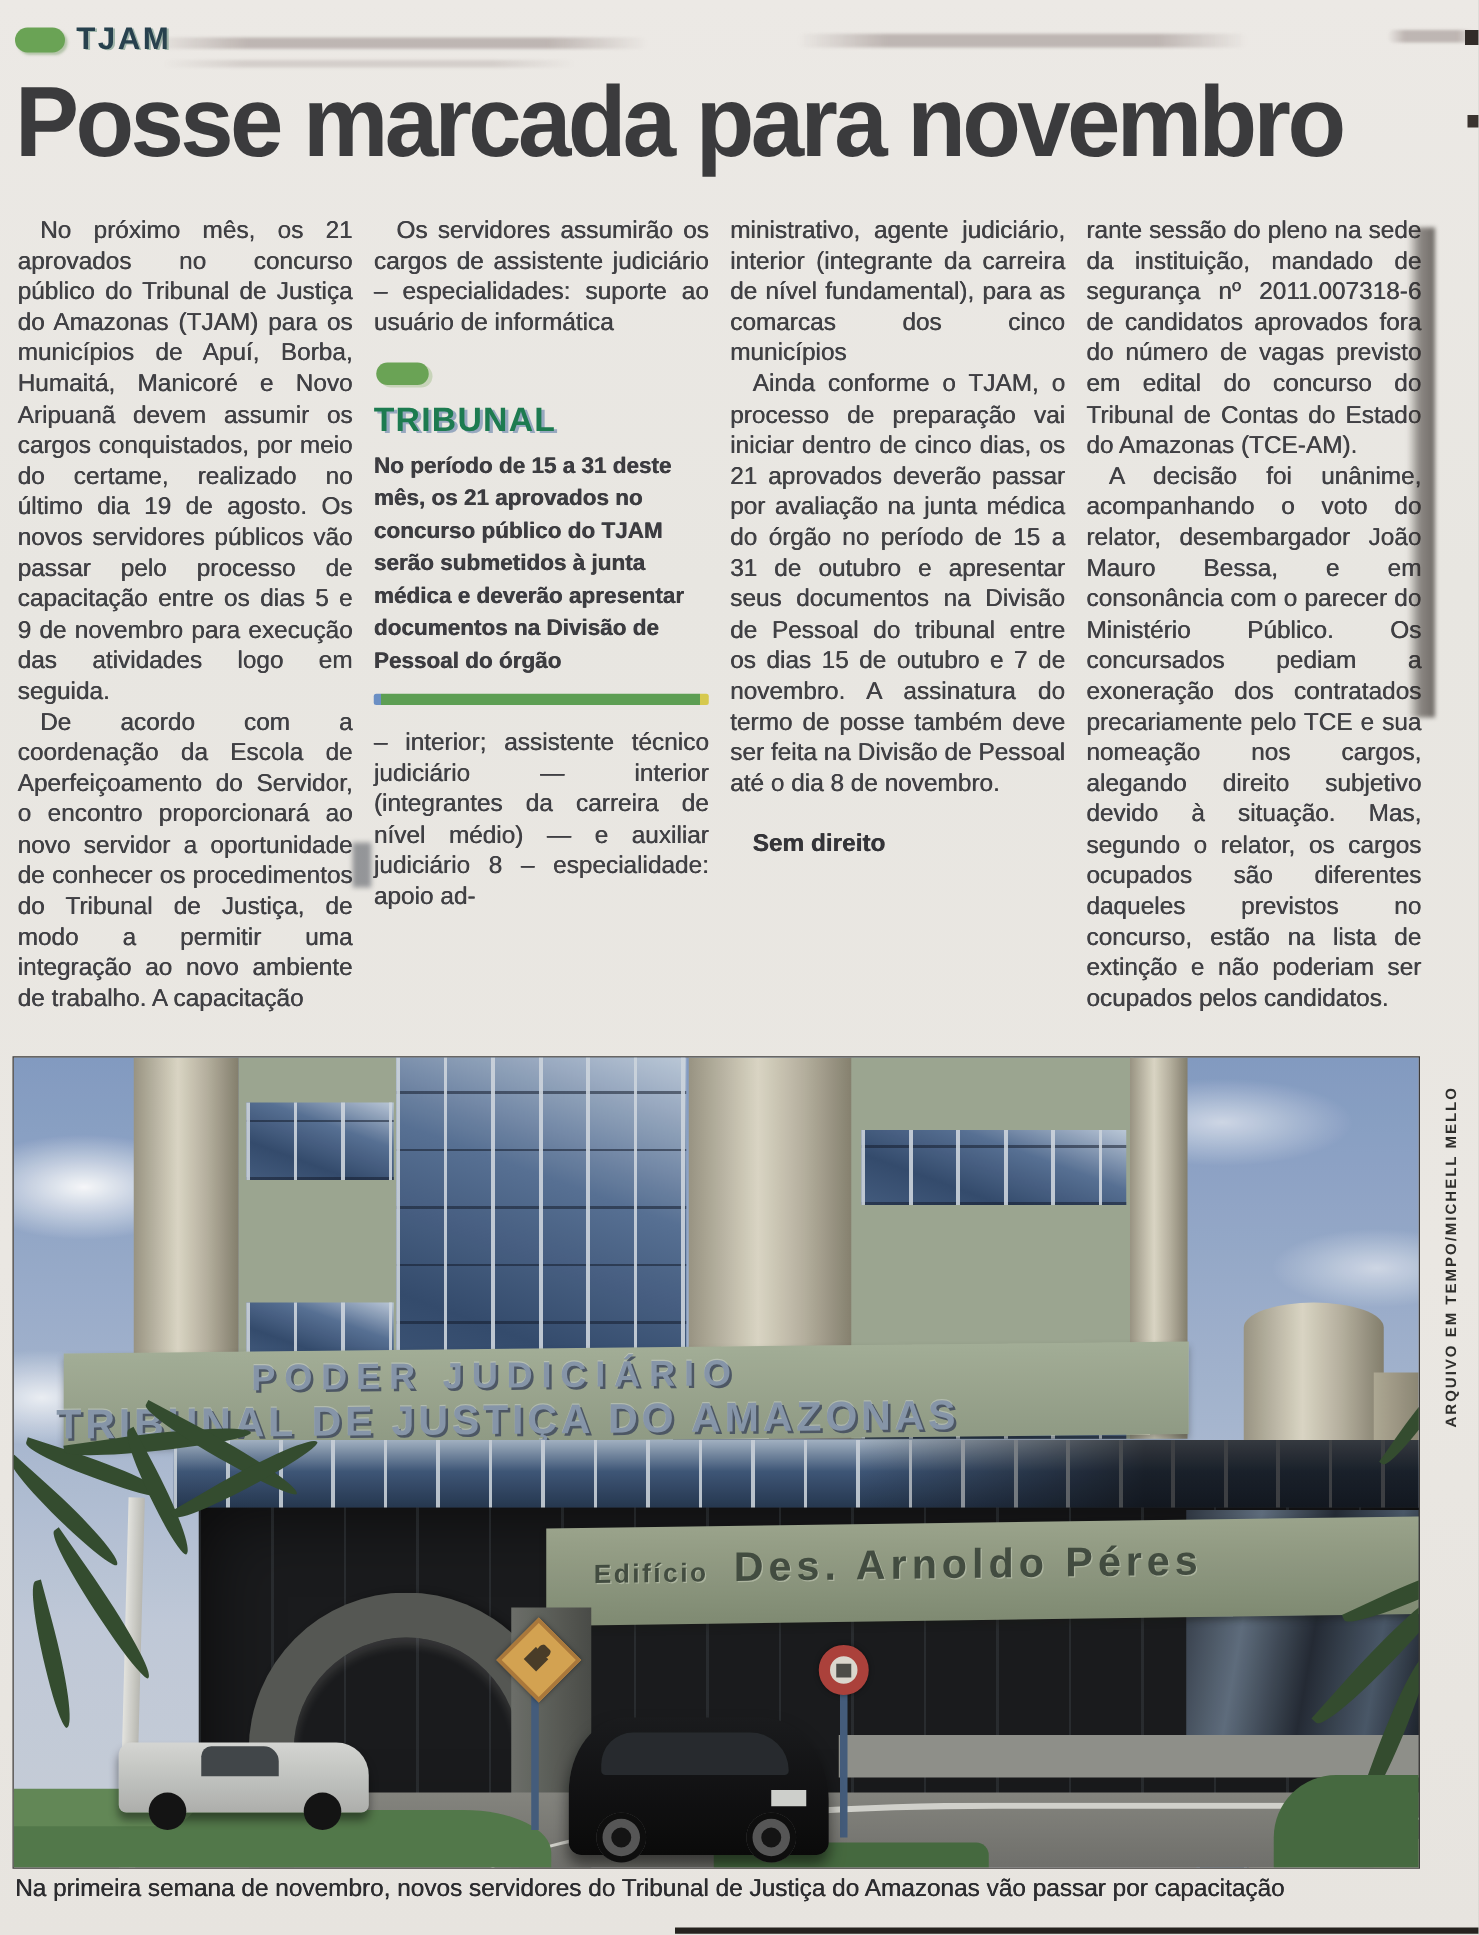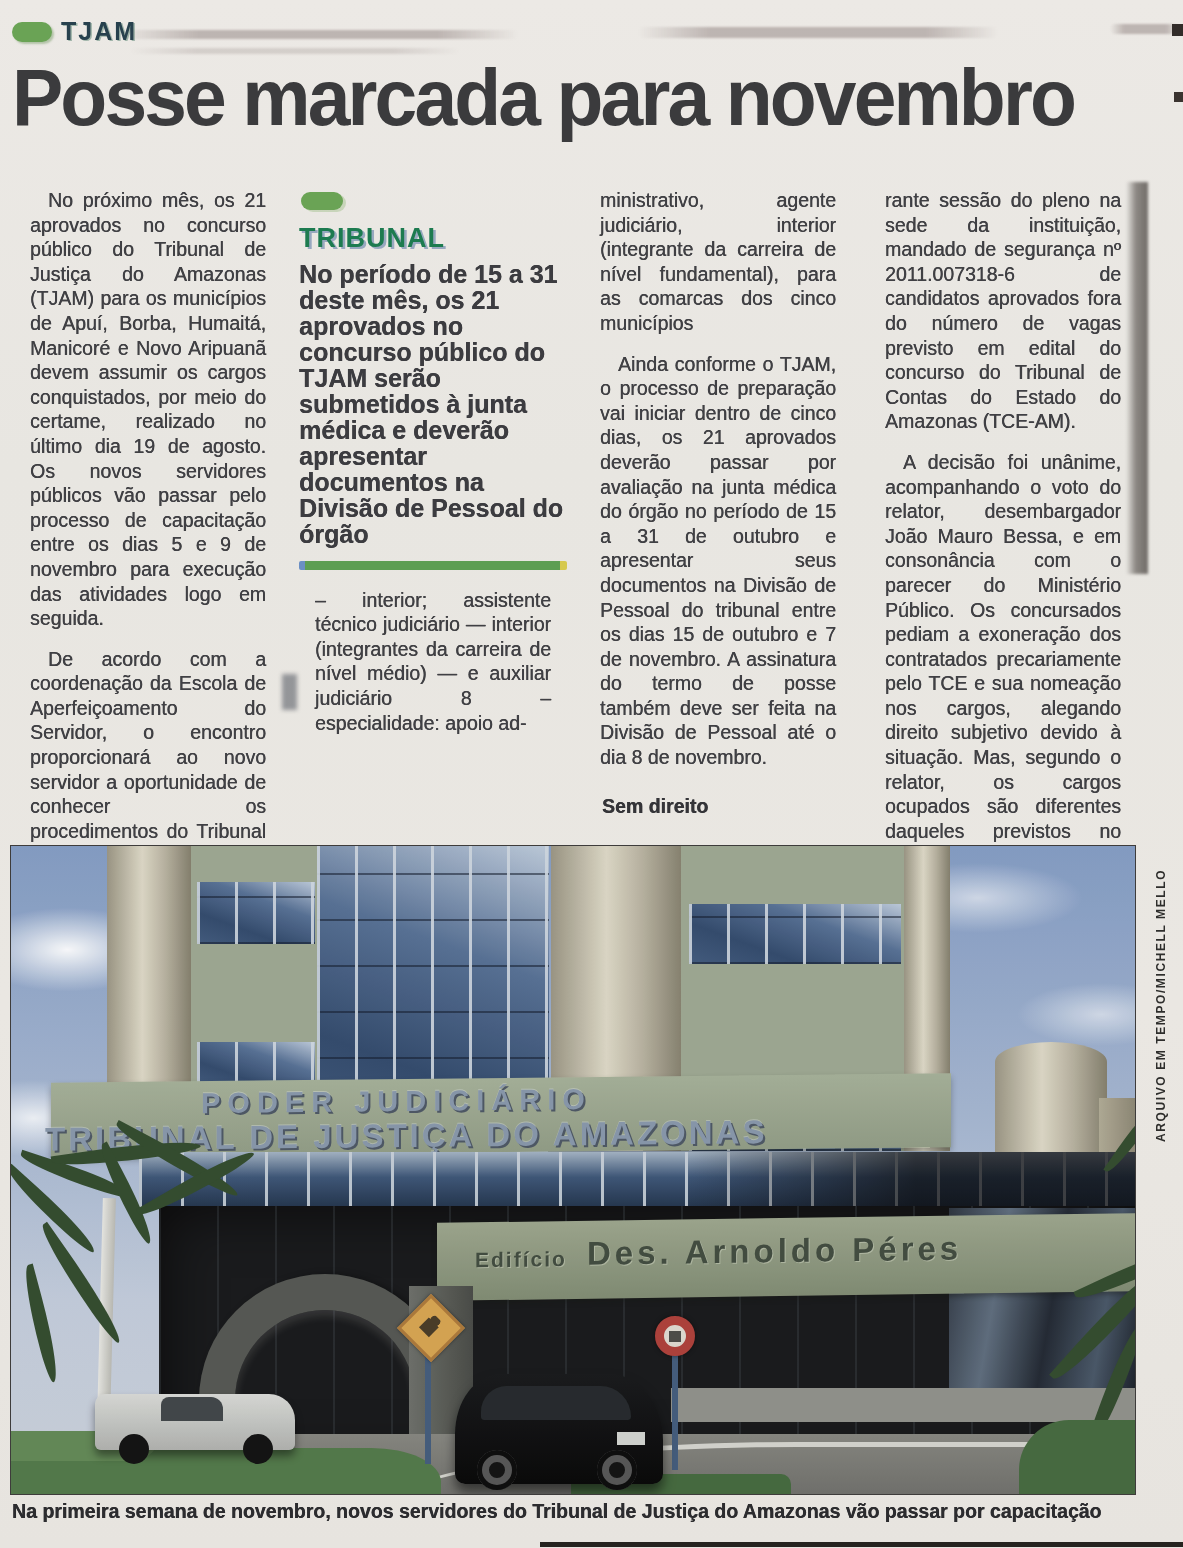--- a/index.html
+++ b/index.html
@@ -27,32 +27,32 @@
   .headline {
     position:absolute; left:12px; top:52px; margin:0; white-space:nowrap;
     font-size:80px; font-weight:bold; color:#3b3b3d; letter-spacing:-3px;
     transform:scaleX(.96); transform-origin:left center;
   }
 
   
   .columns { position:absolute; left:14px; top:172px; width:1124px; display:flex; gap:17px; }
   .col { width:268px; font-size:19.5px; line-height:24.6px; color:#404044;
     text-align:justify; text-shadow:.35px 0 0 currentColor; }
-  .col p { margin:16px; }
+  .col p { margin:0; }
   .col p.indent { text-indent:18px; }
   .col p.after-box { margin-top:18px; }
   .subhead { font-weight:bold; color:#343438; margin-top:24px; text-indent:18px; }
 
   
   .process { margin-top:20px; }
   .process-pill { width:42px; height:18px; border-radius:9px; background:#6aa355; margin:2px 0 0 2px;
     box-shadow:3px 2px 0 rgba(150,185,125,.4); }
   .process-title { margin-top:16px; font-size:27px; font-weight:bold; color:#1d7b50;
     letter-spacing:1px; text-shadow:2.5px 1.5px 0 rgba(70,105,155,.5); }
-  .process-body { margin-top:10px; font-size:25px; line-height:26px; font-weight:bold;
+  .process-body { margin-top:10px; font-size:18px; line-height:26px; font-weight:bold;
     color:#3c3c40; text-align:left; }
   .process-bar { margin-top:14px; height:9px; border-radius:2px;
     background:linear-gradient(90deg,#6b8fc4 0 6px,#5d9e53 6px calc(100% - 7px),#d6c94e calc(100% - 7px) 100%); }
 
   
   .photo { position:absolute; left:10px; top:845px; width:1124px; height:648px;
     background:linear-gradient(180deg,#7d9bcb,#a3b7d6 45%,#bfcadd 70%,#c8cfdc);
     border:1px solid #3c3a38; overflow:hidden; filter:saturate(.82) contrast(.97);text-align:center; }
   .photo * { position:absolute; }
   .clouds { inset:0;
@@ -172,21 +172,21 @@
     border-radius:30px 36px 4px 4px; }
   .suv-plate { left:606px; top:586px; width:28px; height:13px; background:#cfd2cd; }
   .sw1 { left:466px; top:604px; width:40px; height:40px; box-shadow:inset 0 0 0 5px #0a0a0a, inset 0 0 0 12px #555; }
   .sw2 { left:586px; top:604px; width:40px; height:40px; box-shadow:inset 0 0 0 5px #0a0a0a, inset 0 0 0 12px #555; }
 
   
   .credit-text { position:absolute; left:1154px; top:1142px; transform:rotate(-90deg);
     transform-origin:0 0; white-space:nowrap; font-size:12px; font-weight:bold;
     letter-spacing:1.6px; color:#2e2e2c; }
   .caption { position:absolute; left:12px; top:1500px; width:1158px;
-    font-size:19.5px; font-weight:bold; color:#2c2c2f; text-shadow:.3px 0 0 currentColor; }
+    font-size:19.5px; font-weight:normal; color:#2c2c2f; text-shadow:.3px 0 0 currentColor; }
 
   
   .art { position:absolute; pointer-events:none; }
   .band-right { left:1126px; top:182px; width:22px; height:392px; filter:blur(1.5px);
     background:linear-gradient(90deg, rgba(48,42,38,0), rgba(48,42,38,.5) 45%, rgba(48,42,38,.65)); }
   .dash1 { left:1172px; top:24px;  width:11px; height:12px; background:#322c29; filter:blur(.6px); }
   .dash2 { left:1174px; top:92px;  width:9px;  height:10px; background:#3a332f; filter:blur(.6px); }
   .blob1 { left:282px; top:674px; width:15px; height:36px; background:rgba(45,50,64,.45); filter:blur(2px); }
   .bottom-sliver { left:540px; top:1542px; width:643px; height:5px; background:#26231f; filter:blur(.6px); }
 </style>
@@ -205,20 +205,21 @@
   <div class="smudge s4 art"></div>
 
   <h1 class="headline">Posse marcada para novembro</h1>
 
   <div class="columns">
     <div class="col">
       <p class="indent">No próximo mês, os 21 aprovados no concurso público do Tribunal de Justiça do Amazonas (TJAM) para os municípios de Apuí, Borba, Humaitá, Manicoré e Novo Aripuanã devem assumir os cargos conquistados, por meio do certame, realizado no último dia 19 de agosto. Os novos servidores públicos vão passar pelo processo de capacitação entre os dias 5 e 9 de novembro para execução das atividades logo em seguida.</p>
       <p class="indent">De acordo com a coordenação da Escola de Aperfeiçoamento do Servidor, o encontro proporcionará ao novo servidor a oportunidade de conhecer os procedimentos do Tribunal de Justiça, de modo a permitir uma integração ao novo ambiente de trabalho. A capacitação</p>
     </div>
     <div class="col">
+      <p class="indent">Os servidores assumirão os cargos de assistente judiciário – especialidades: suporte ao usuário de informática</p>
       <div class="process">
         <div class="process-pill"></div>
         <div class="process-title">TRIBUNAL</div>
         <div class="process-body">No período de 15 a 31 deste mês, os 21 aprovados no concurso público do TJAM serão submetidos à junta médica e deverão apresentar documentos na Divisão de Pessoal do órgão</div>
         <div class="process-bar"></div>
       </div>
       <p class="after-box">– interior; assistente técnico judiciário — interior (integrantes da carreira de nível médio) — e auxiliar judiciário 8 – especialidade: apoio ad-</p>
     </div>
     <div class="col">
       <p>ministrativo, agente judiciário, interior (integrante da carreira de nível fundamental), para as comarcas dos cinco municípios</p>

